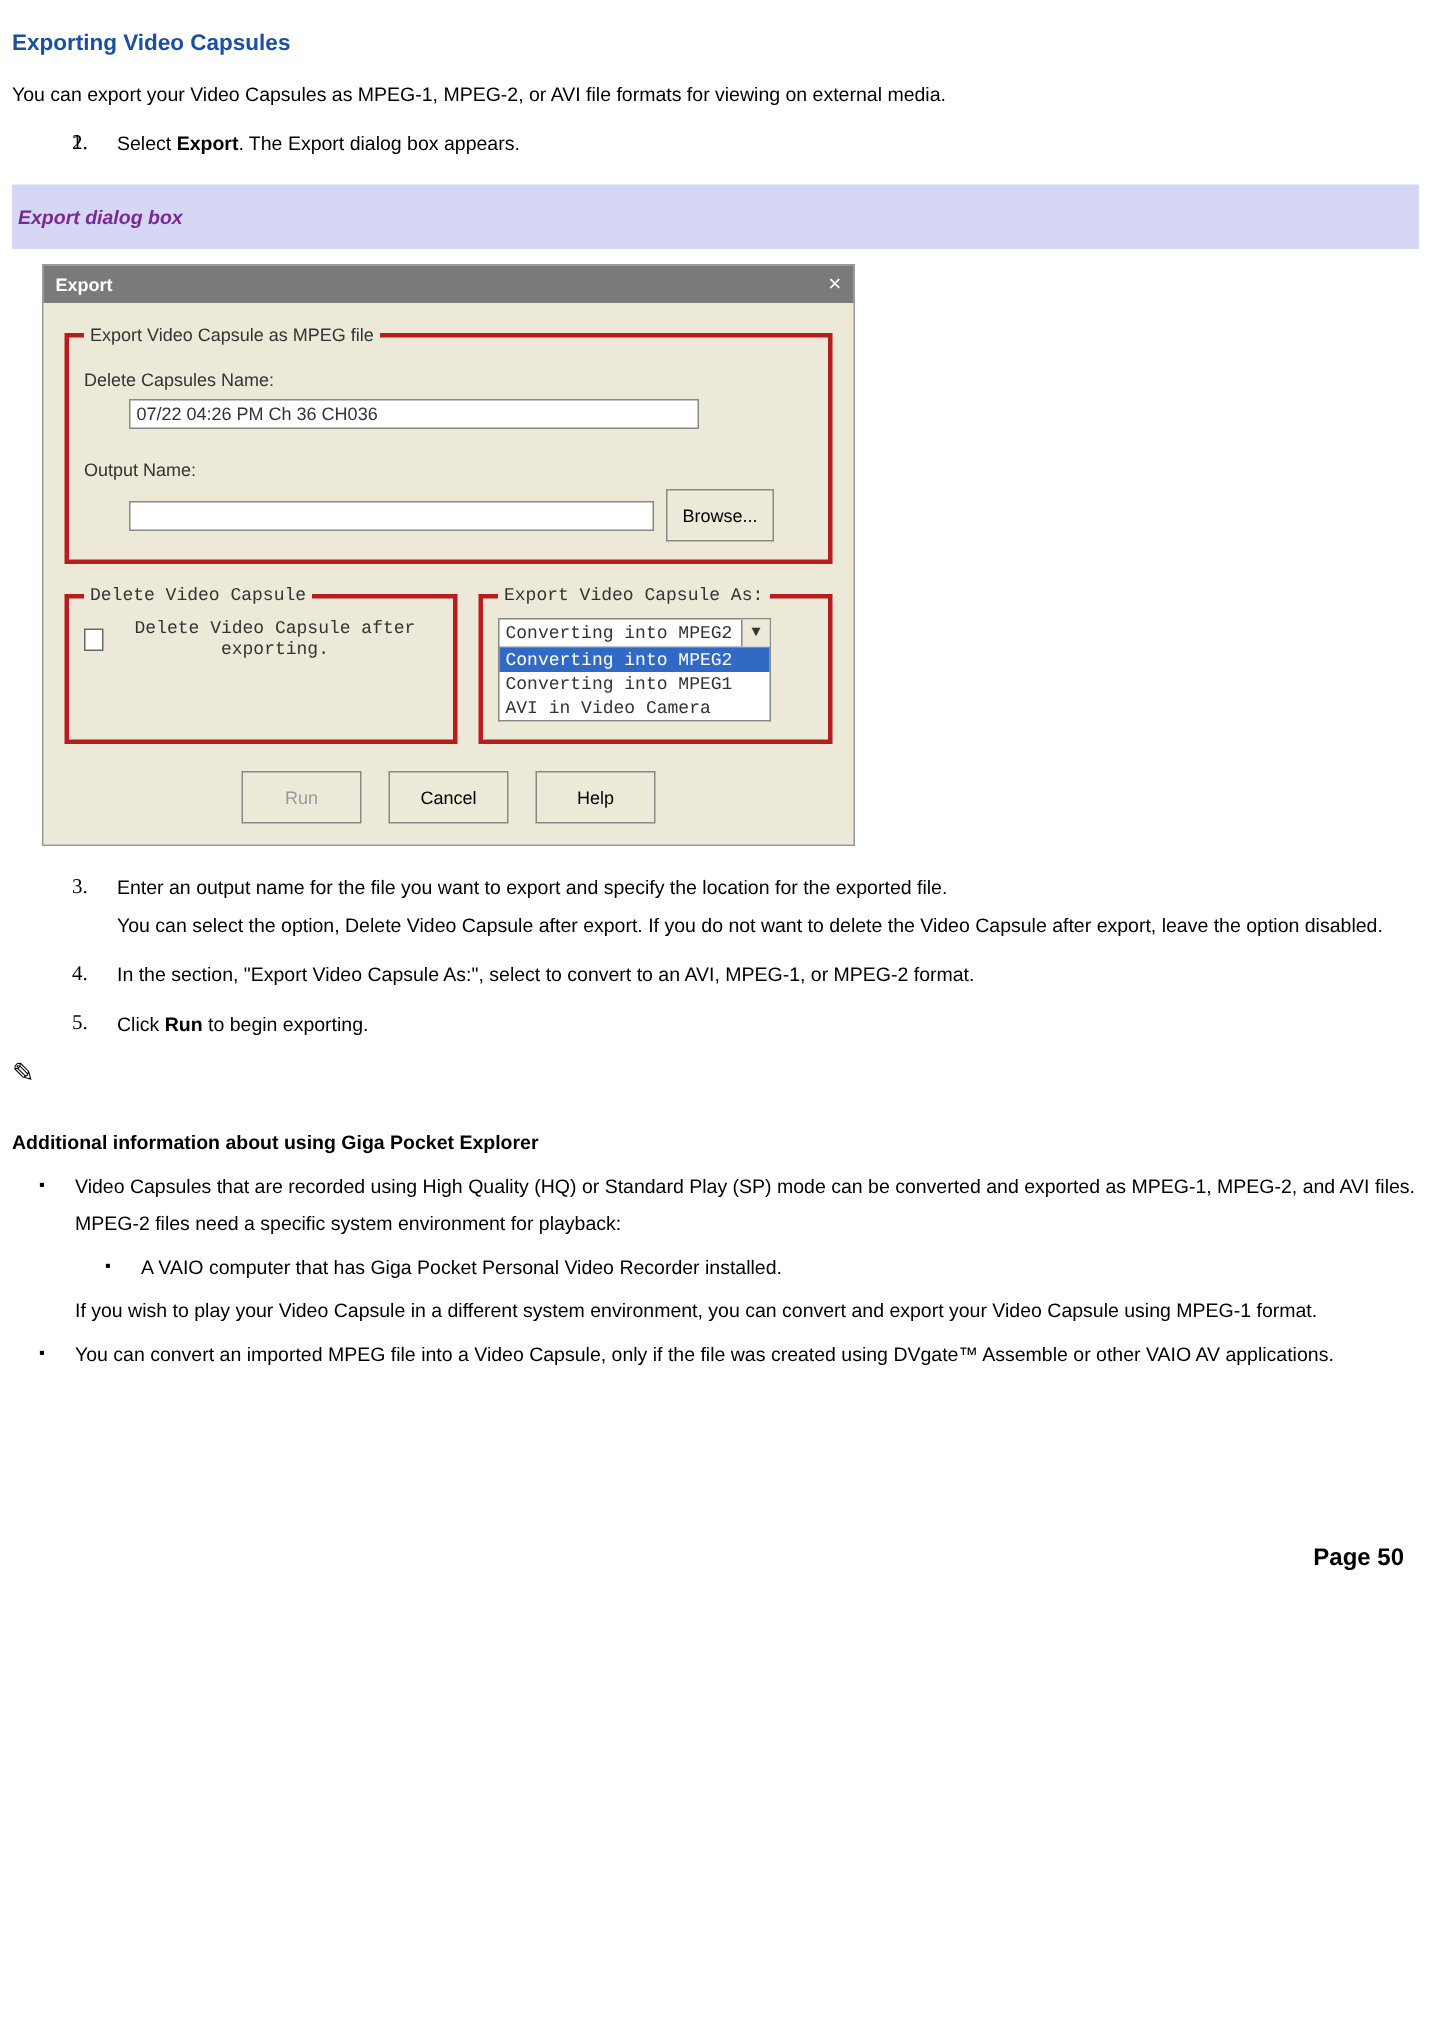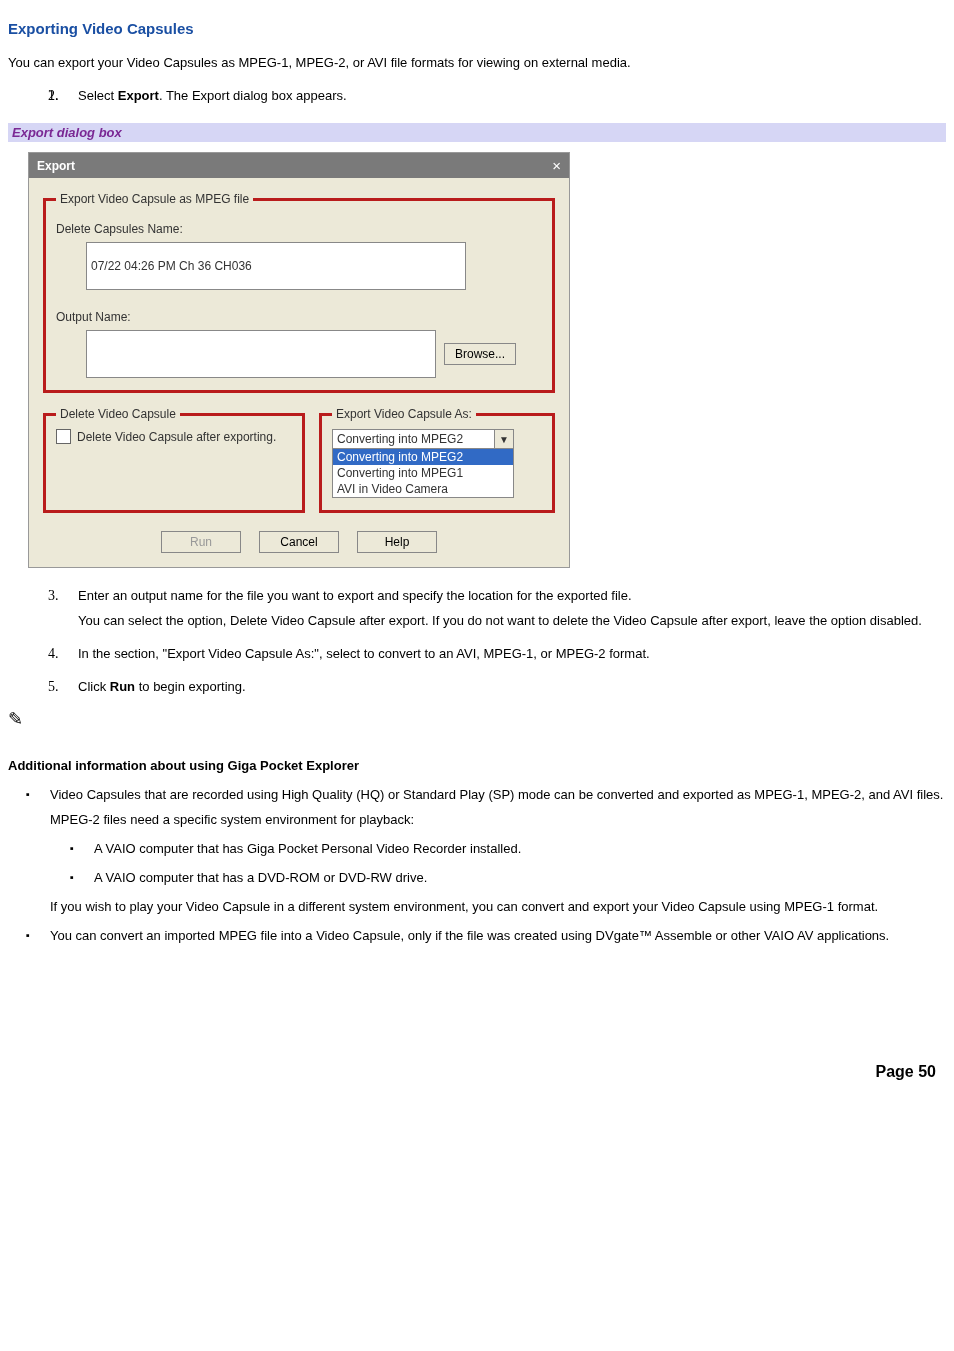--- a/index.html
+++ b/index.html
@@ -34,21 +34,21 @@
       top: 0;
       font-family: "Times New Roman", serif;
       font-size: 14px;
     }
     .caption-bar {
       background: #d6d6f5;
       color: #7a2894;
       font-weight: bold;
       font-style: italic;
       font-size: 13px;
-      padding: 2px 4px;
+      padding: 14px 4px;
       margin-top: 20px;
     }
     .dialog-wrap {
       margin: 10px 0 20px 20px;
     }
     .dialog {
       width: 540px;
       border: 1px solid #999;
       background: #ece9d8;
       font-family: Tahoma, Arial, sans-serif;
@@ -81,45 +81,46 @@
       padding: 0 4px;
       color: #333;
     }
     .field-label {
       margin: 8px 0 6px 0;
       color: #333;
     }
     .text-input {
       border: 1px solid #888;
       background: #fff;
-      padding: 14px 4px;
+      padding: 0 4px;
       height: 18px;
       box-sizing: content-box;
       font-size: 12px;
       color: #333;
     }
     .text-input.capsule { width: 370px; margin-left: 30px; }
     .text-input.output { width: 340px; margin-left: 30px; }
     .btn {
       border: 1px solid #888;
       background: #ece9d8;
       padding: 2px 10px;
       font-size: 12px;
-      height: 22px;
+      height: 35px;
       cursor: default;
     }
     .btn.disabled { color: #999; }
     .row-output {
       display: flex;
       align-items: center;
       gap: 8px;
     }
     .two-col {
       display: flex;
       gap: 14px;
+      font-family: Liberation Mono, monospace;
     }
     .two-col fieldset { flex: 1; }
     .checkbox-row {
       display: flex;
       align-items: center;
       gap: 6px;
       text-align: center;
     }
     .checkbox-box {
       width: 13px;
@@ -300,20 +301,19 @@
 </div>
 
 <h4 class="subhead">Additional information about using Giga Pocket Explorer</h4>
 
 <ul class="bullets">
   <li>
     <span>Video Capsules that are recorded using High Quality (HQ) or Standard Play (SP) mode can be converted and exported as MPEG-1, MPEG-2, and AVI files.</span>
     <p>MPEG-2 files need a specific system environment for playback:</p>
     <ul class="bullets inner">
       <li>A VAIO computer that has Giga Pocket Personal Video Recorder installed.</li>
-      <li>A VAIO computer that has a DVD-ROM or DVD-RW drive.</li>
     </ul>
     <p>If you wish to play your Video Capsule in a different system environment, you can convert and export your Video Capsule using MPEG-1 format.</p>
   </li>
   <li>You can convert an imported MPEG file into a Video Capsule, only if the file was created using DVgate™ Assemble or other VAIO AV applications.</li>
 </ul>
 
 <div class="footer">Page 50</div>
 
 </body></html>

